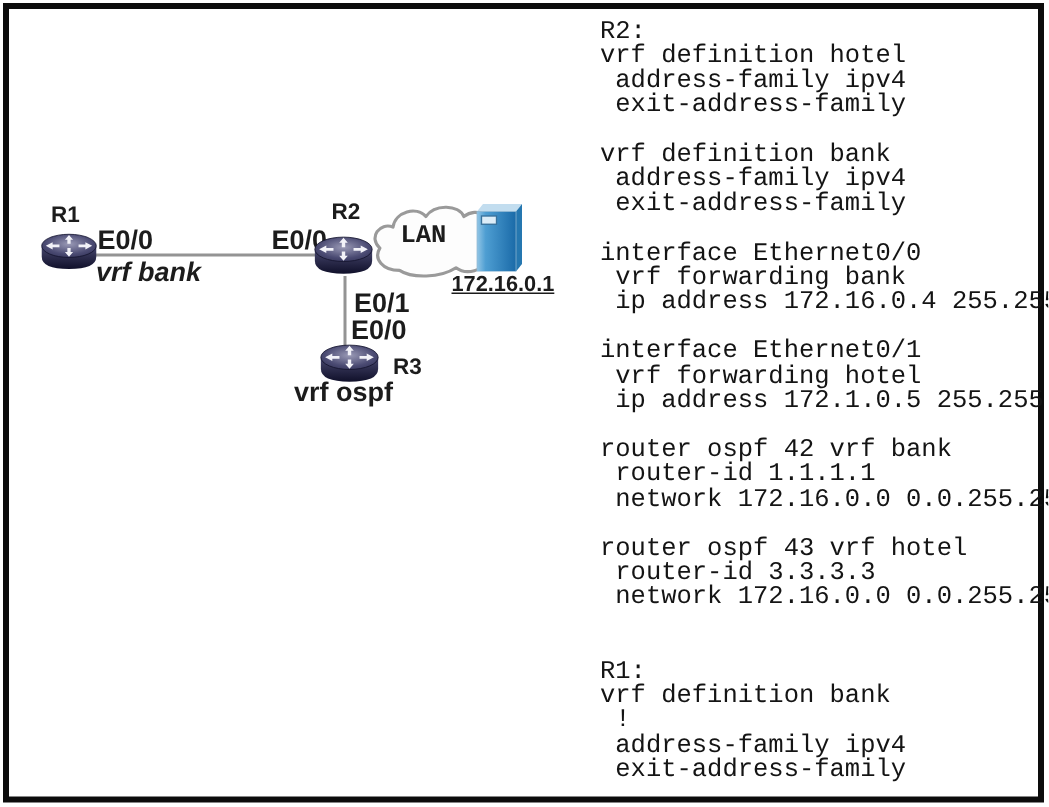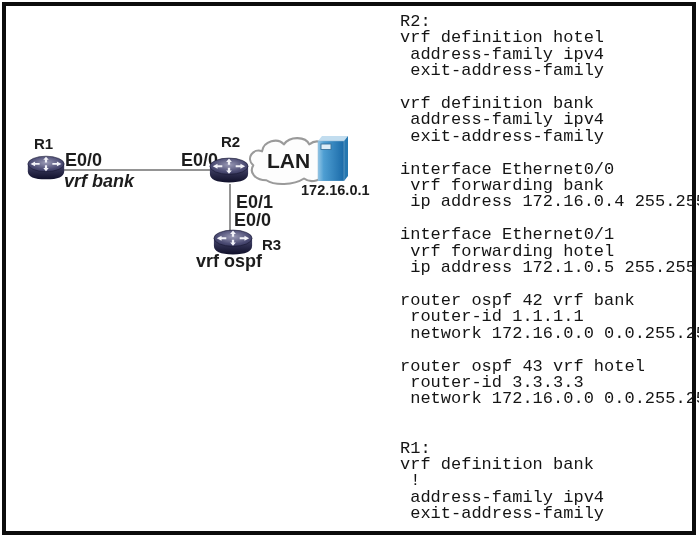--- a/index.html
+++ b/index.html
@@ -9,22 +9,22 @@
   }
   .frame{
     position:absolute;left:2px;top:2px;right:3px;bottom:3px;
     border:4px solid #0c0c0c;pointer-events:none;
   }
   .abs{position:absolute;}
   .lbl{
     position:absolute;font-weight:bold;font-size:18px;color:#1c1c1c;
     white-space:nowrap;line-height:1.1;
   }
-  .lbl-big{font-size:14.5px;}
-  .lan-lbl{font-size:21px;font-weight:600;}
+  .lbl-big{font-size:14.5px;text-decoration:underline;}
+  .lan-lbl{font-size:17px;font-weight:600;font-family:Liberation Mono, monospace;}
   .wire{position:absolute;background:#949494;z-index:1;}
   .icon{position:absolute;z-index:4;}
   .cloud{z-index:2;}
   .server{z-index:3;}
   #config-text{
     position:absolute;left:400px;top:14px;margin:0;
     font-family:"Liberation Mono","DejaVu Sans Mono",monospace;
     font-size:17px;line-height:16.4px;color:#141414;
     white-space:pre;z-index:1;
   }

